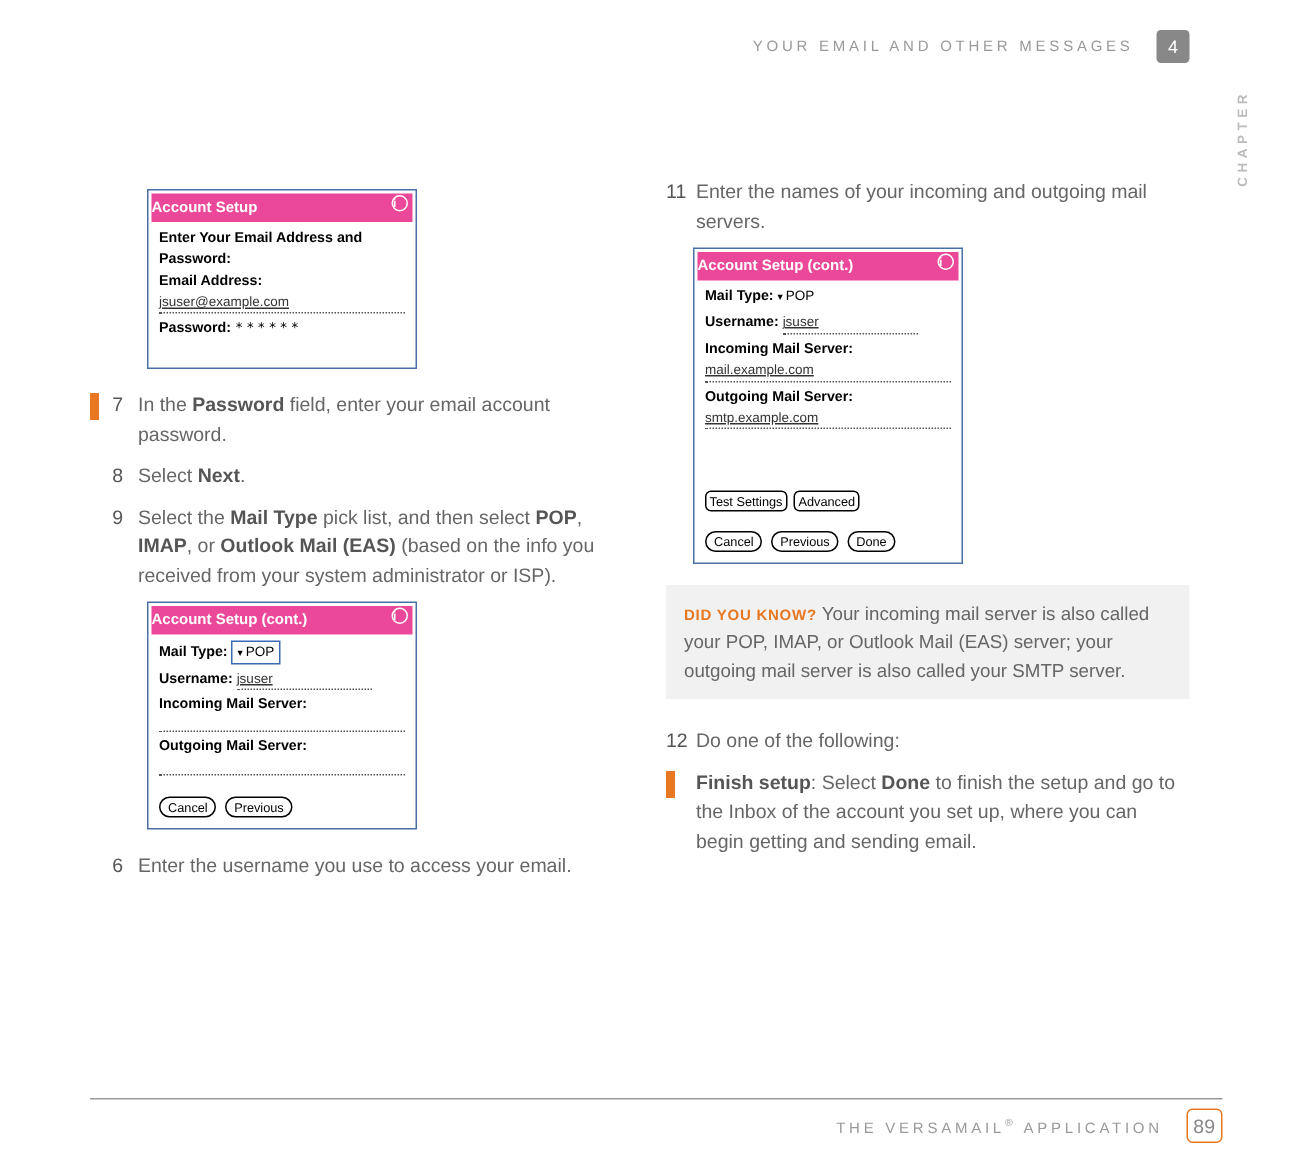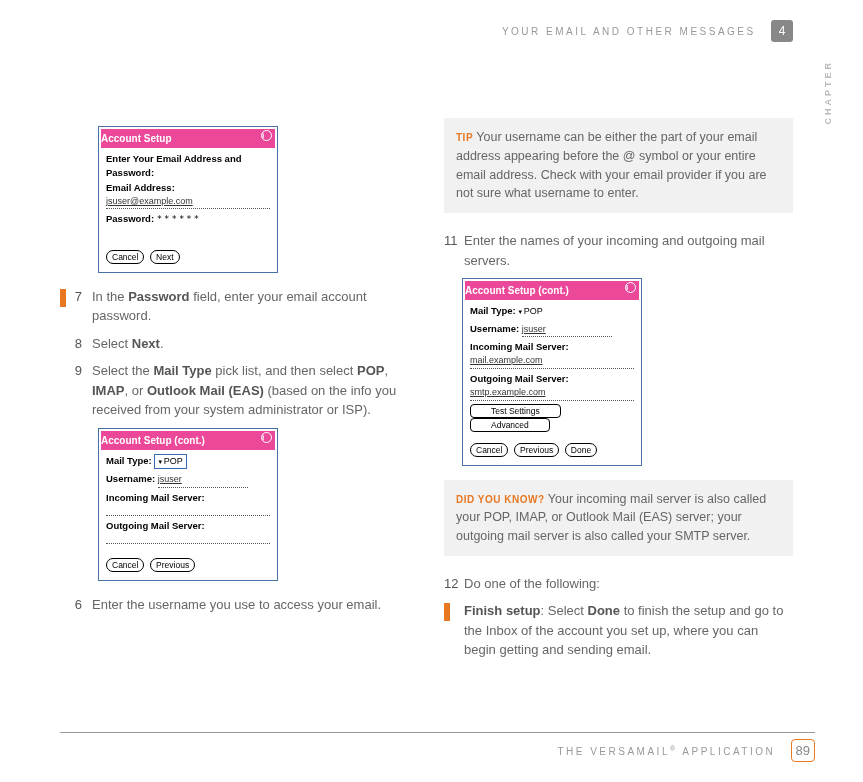--- a/index.html
+++ b/index.html
@@ -111,21 +111,21 @@
     border: 1px solid #000;
     border-radius: 8px;
     font-size: 8.5px;
     font-family: Verdana, sans-serif;
     padding: 0 5px;
     line-height: 12px;
     margin-right: 2px;
     color: #000;
     background: #fff;
   }
-  .palm-btn.wide { padding: 0 20px; border-radius: 4px; }
+  .palm-btn.wide { padding: 0 2px; border-radius: 4px; margin-top: 38px; }
   .dropdown-sel {
     border: 1px solid #3a6ab5;
     font-size: 9px;
     padding: 0 3px;
     color: #000;
     display: inline-block;
   }
   .dropdown-plain { font-size: 9px; color: #000; }
   .dropdown-plain::before { content: "▾ "; font-size: 7px; }
   .dropdown-sel::before { content: "▾ "; font-size: 7px; }
@@ -211,24 +211,20 @@
           <div class="lbl">Enter Your Email Address and Password:</div>
           <div class="field-row">
             <span class="lbl">Email Address:</span>
             <span class="dotted">jsuser@example.com</span>
           </div>
           <div class="field-row">
             <span class="lbl">Password:</span>
             <span style="font-family:monospace;font-size:9px;letter-spacing:2px;">******</span>
           </div>
         </div>
-        <div class="palm-buttons">
-          <span class="palm-btn">Cancel</span>
-          <span class="palm-btn">Next</span>
-        </div>
       </div>
 
       <ol class="steps">
         <li class="marked">
           <span class="marker"></span>
           <span class="num">7</span>
           <span class="txt"><span>In the </span><b>Password</b><span> field, enter your email account password.</span></span>
         </li>
         <li>
           <span class="num">8</span>
@@ -272,23 +268,20 @@
       <ol class="steps">
         <li>
           <span class="num">6</span>
           <span class="txt">Enter the username you use to access your email.</span>
         </li>
       </ol>
     </div>
 
     <div class="col r-shot">
 
-      <div class="tip-box">
-        <span class="tip-label">TIP</span><span>  Your username can be either the part of your email address appearing before the @ symbol or your entire email address. Check with your email provider if you are not sure what username to enter.</span>
-      </div>
 
       <ol class="steps">
         <li>
           <span class="num" style="width:20px;">11</span>
           <span class="txt">Enter the names of your incoming and outgoing mail servers.</span>
         </li>
       </ol>
 
       <div class="screenshot-frame">
         <div class="palm-title">

